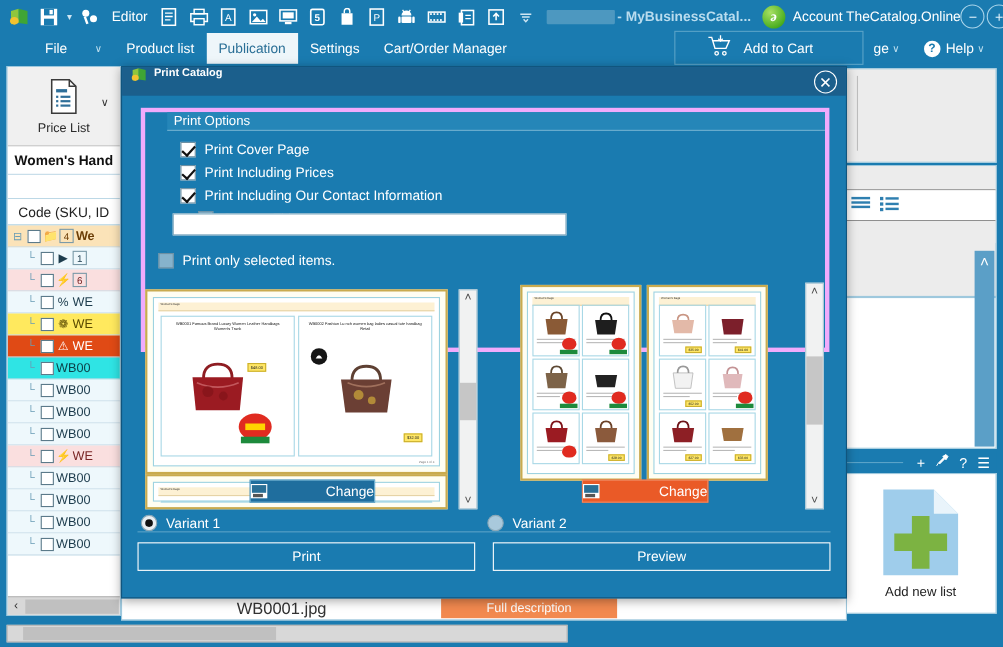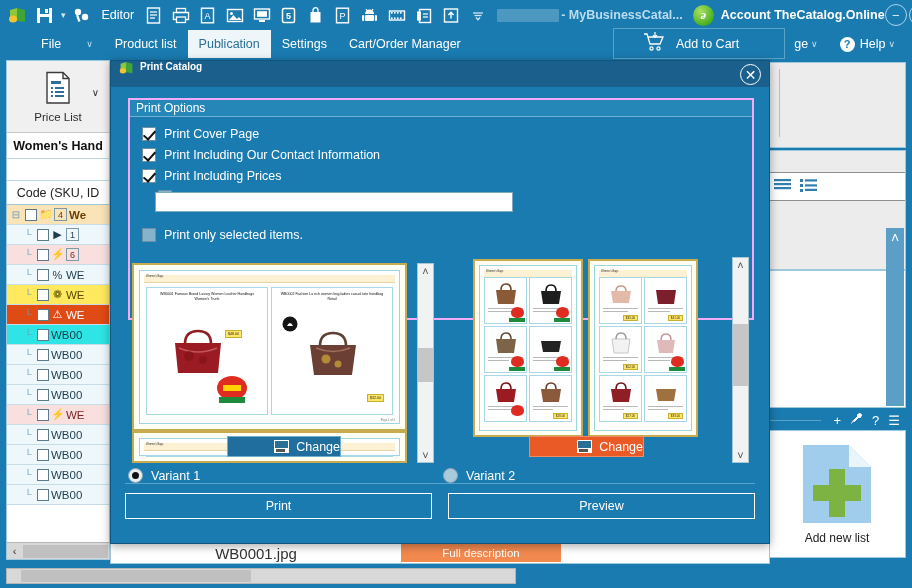--- a/index.html
+++ b/index.html
@@ -45,21 +45,21 @@
     color: #b9dcee; font-size: 12.5px; font-weight: bold; white-space: nowrap;
   }
   .acct-badge {
     width: 21px; height: 21px; border-radius: 50%;
     background: radial-gradient(circle at 35% 30%, #a8e063, #4caf21 70%, #2f8a12);
     margin-left: 10px; margin-right: 7px; flex: none;
     display:flex; align-items:center; justify-content:center;
     color: #fff; font-style: italic; font-weight: bold; font-size: 13px;
     font-family: "Liberation Serif", serif;
   }
-  .acct-text { color: #fff; font-weight: bold; font-size: 12.5px; white-space: nowrap; }
+  .acct-text { color: #fff; font-weight: normal; font-size: 12.5px; white-space: nowrap; }
   .win-btns { margin-left: auto; display: flex; gap: 2px; padding-right: 5px; }
   .win-btn {
     width: 22px; height: 22px; border-radius: 50%;
     border: 1.6px solid #a9d4ea; color: #dff0fa;
     display: flex; align-items: center; justify-content: center;
     font-size: 13px; line-height: 1; cursor: pointer;
   }
 
   
   .menubar {
@@ -215,21 +215,22 @@
   }
   .dlg-close {
     position: absolute; right: 8px; top: 3px;
     width: 21px; height: 21px; border-radius: 50%;
     background: #1b5f8c; border: 1.8px solid #ffffff; color: #fff;
     display:flex; align-items:center; justify-content:center;
     font-size: 14px; line-height: 1; cursor: pointer;
   }
   .group {
     position: absolute; left: 17px; top: 37px; width: 626px; height: 222px;
-    border: 2px solid #f0abfc;
+    border: 4px solid #f0abfc;
+    padding-left: 20px;
   }
   .group-head {
     height: 17px; background: #2586b8; border-bottom: 1px solid #6fb0d0;
     display:flex; align-items:center; padding-left: 6px;
     color: #fff; font-size: 12px;
   }
   .chk-row {
     display: flex; align-items: center; gap: 8px;
     color: #fff; font-size: 12.5px; padding-left: 12px; height: 21px;
   }
@@ -309,21 +310,21 @@
   .p2price.yellow { background:#ffe766; border:1px solid #cbb02e; color:#222; }
   .redseal {
     position:absolute; right:2px; bottom:5px; width:13px; height:11px;
     background:#e02b20; border-radius:50% 50% 45% 45%;
   }
   .greenbar { position:absolute; right:1px; bottom:1px; width:16px; height:4px; background:#1d8a3c;}
 
   .change-btn {
     position: absolute; background: #1f6e9e; border: 1px solid #6fb0d0;
     color: #fff; font-size: 12.5px;
-    display:flex; align-items:center; justify-content:flex-end; gap:7px;
+    display:flex; align-items:center; justify-content:space-between; gap:7px;
     cursor: pointer;
   }
   .change-btn.orange { background: #ea5a27; border-color:#f08a63; }
   .change-icon {
     width: 15px; height: 13px; background:#fff; position:relative; flex:none;
   }
   .change-icon::before {
     content:""; position:absolute; left:1px; top:1px; width:13px; height:7px; background:#2a6f96;
   }
   .change-icon::after {
@@ -758,25 +759,25 @@
     <div class="group">
       <div class="group-head">Print Options</div>
 
       <div style="padding-top:6px;">
         <div class="chk-row">
           <span class="chk checked"></span>
           <span>Print Cover Page</span>
         </div>
         <div class="chk-row">
           <span class="chk checked"></span>
-          <span>Print Including Our Contact Information</span>
+          <span>Print Including Prices</span>
         </div>
         <div class="chk-row">
           <span class="chk checked"></span>
-          <span>Print Including Prices</span>
+          <span>Print Including Our Contact Information</span>
         </div>
         <div class="chk-row dim-label" style="padding-left:28px;">
           <span class="chk dim"></span>
           <span>Custom Title</span>
         </div>
       </div>
 
       <div class="custom-input" style="top:92px;left:25px;">
         <input type="text" value="" style="">
       </div>

